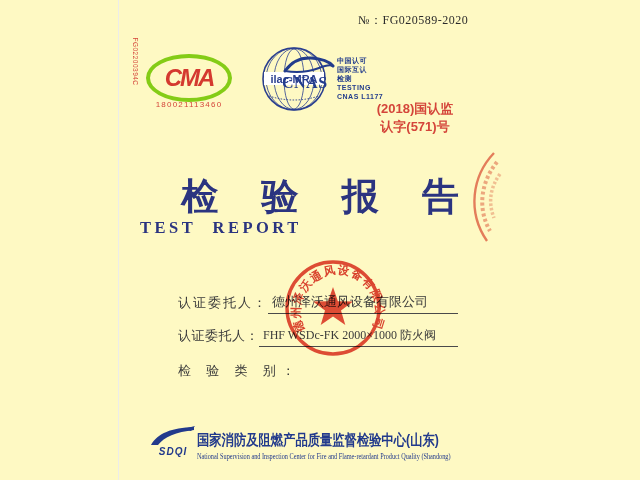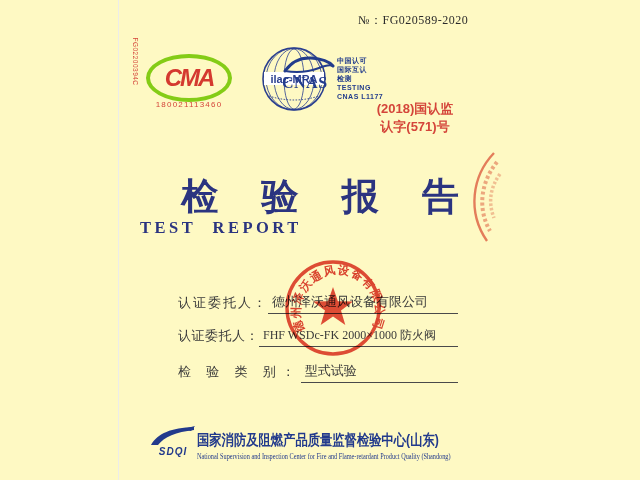--- a/index.html
+++ b/index.html
@@ -154,21 +154,20 @@
   <div class="field-row row1">
     <span class="lbl">认证委托人：</span>
     <span class="val-wrap">德州泽沃通风设备有限公司</span>
   </div>
   <div class="field-row row2">
     <span class="lbl">认证委托人：</span>
     <span class="val-wrap">FHF WSDc-FK 2000×1000 防火阀</span>
   </div>
   <div class="field-row row3">
     <span class="lbl">检 验 类 别：</span>
-    <span class="val-wrap">型式试验</span>
   </div>
 
   <div class="seal">
     <svg width="120" height="120" viewBox="0 0 120 120">
       <defs>
         <path id="sealArc" d="M 33.9,86.8 A 38,38 0 1 1 96.1,86.8" fill="none"></path>
       </defs>
       <circle cx="60" cy="61" r="46" fill="none" stroke="#dc4034" stroke-width="3.4"></circle>
       <polygon points="60,40 64.9,54.2 80,54.5 68,63.6 72.3,78 60,69.4 47.7,78 52,63.6 40,54.5 55.1,54.2" fill="#dc4034"></polygon>
       <text font-size="11.5" font-weight="bold" fill="#d7352b" letter-spacing="1.5" font-family="Liberation Serif, serif">

